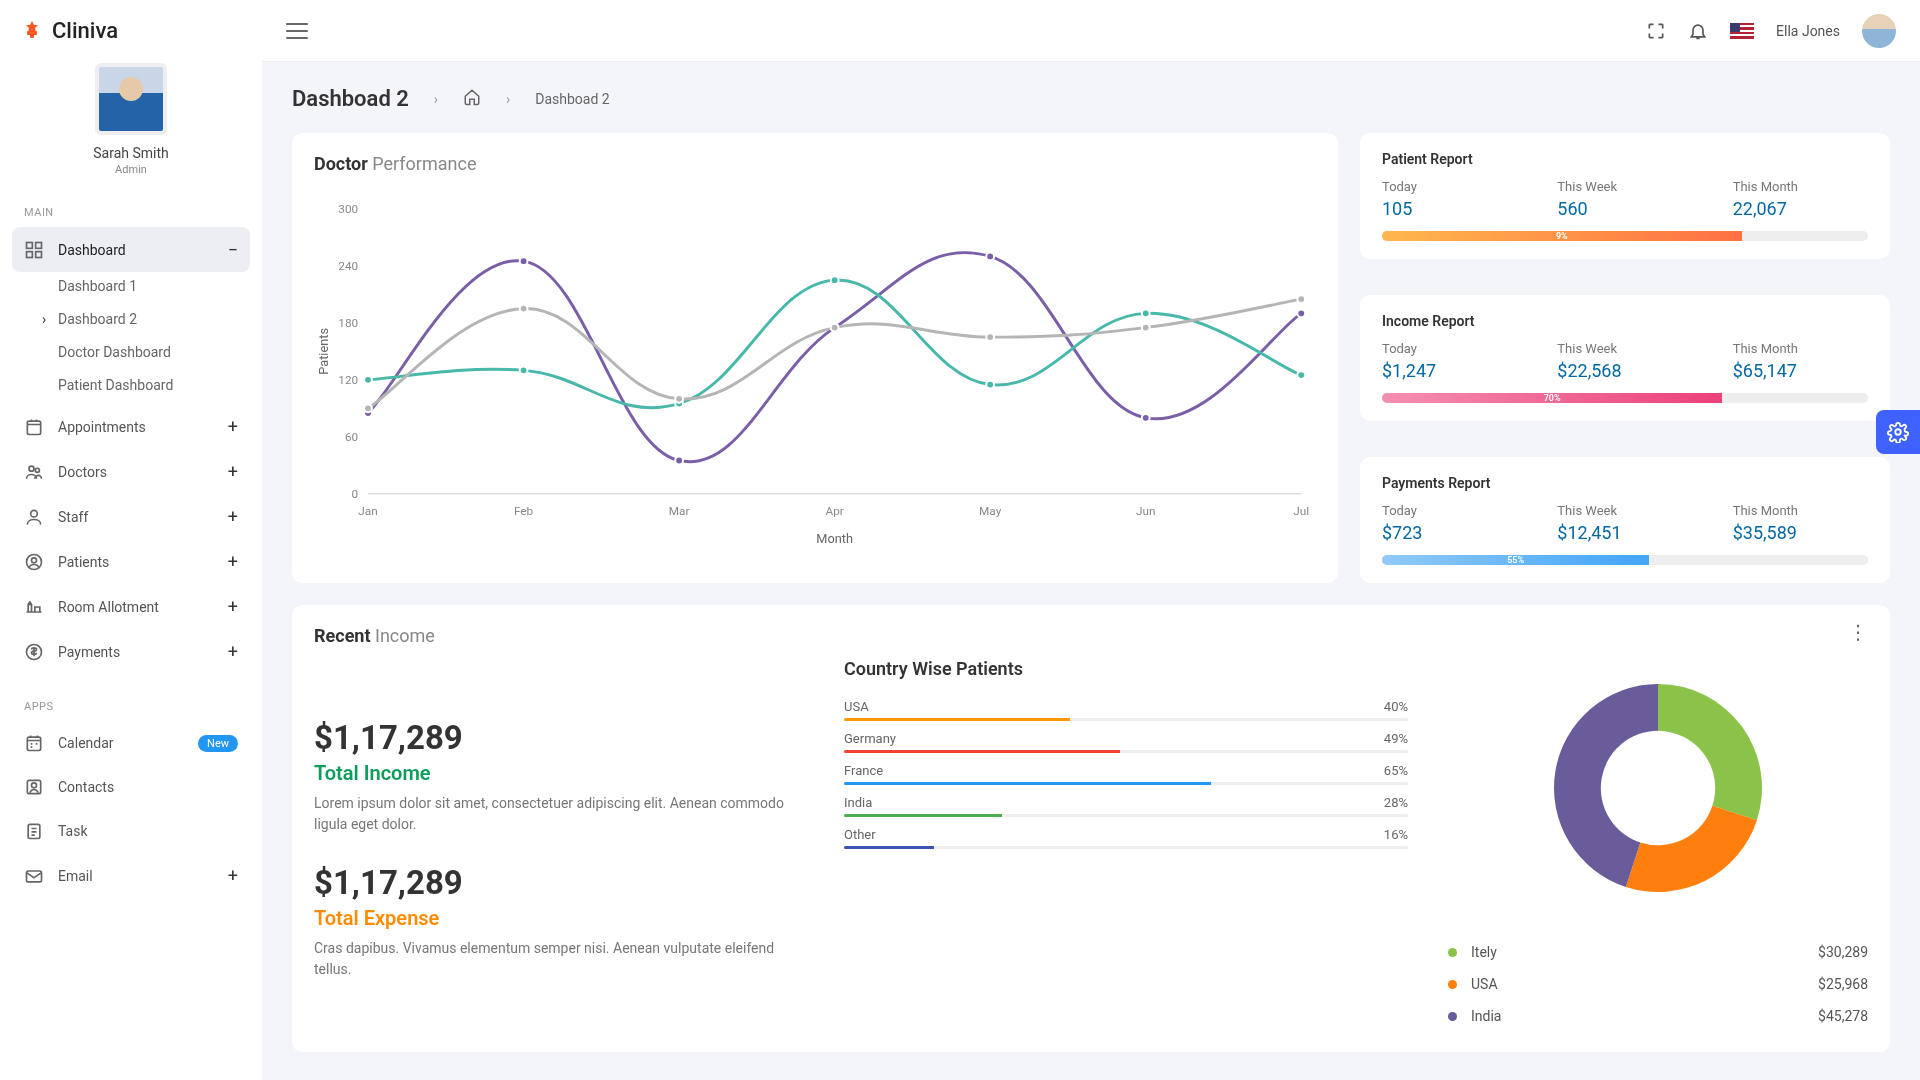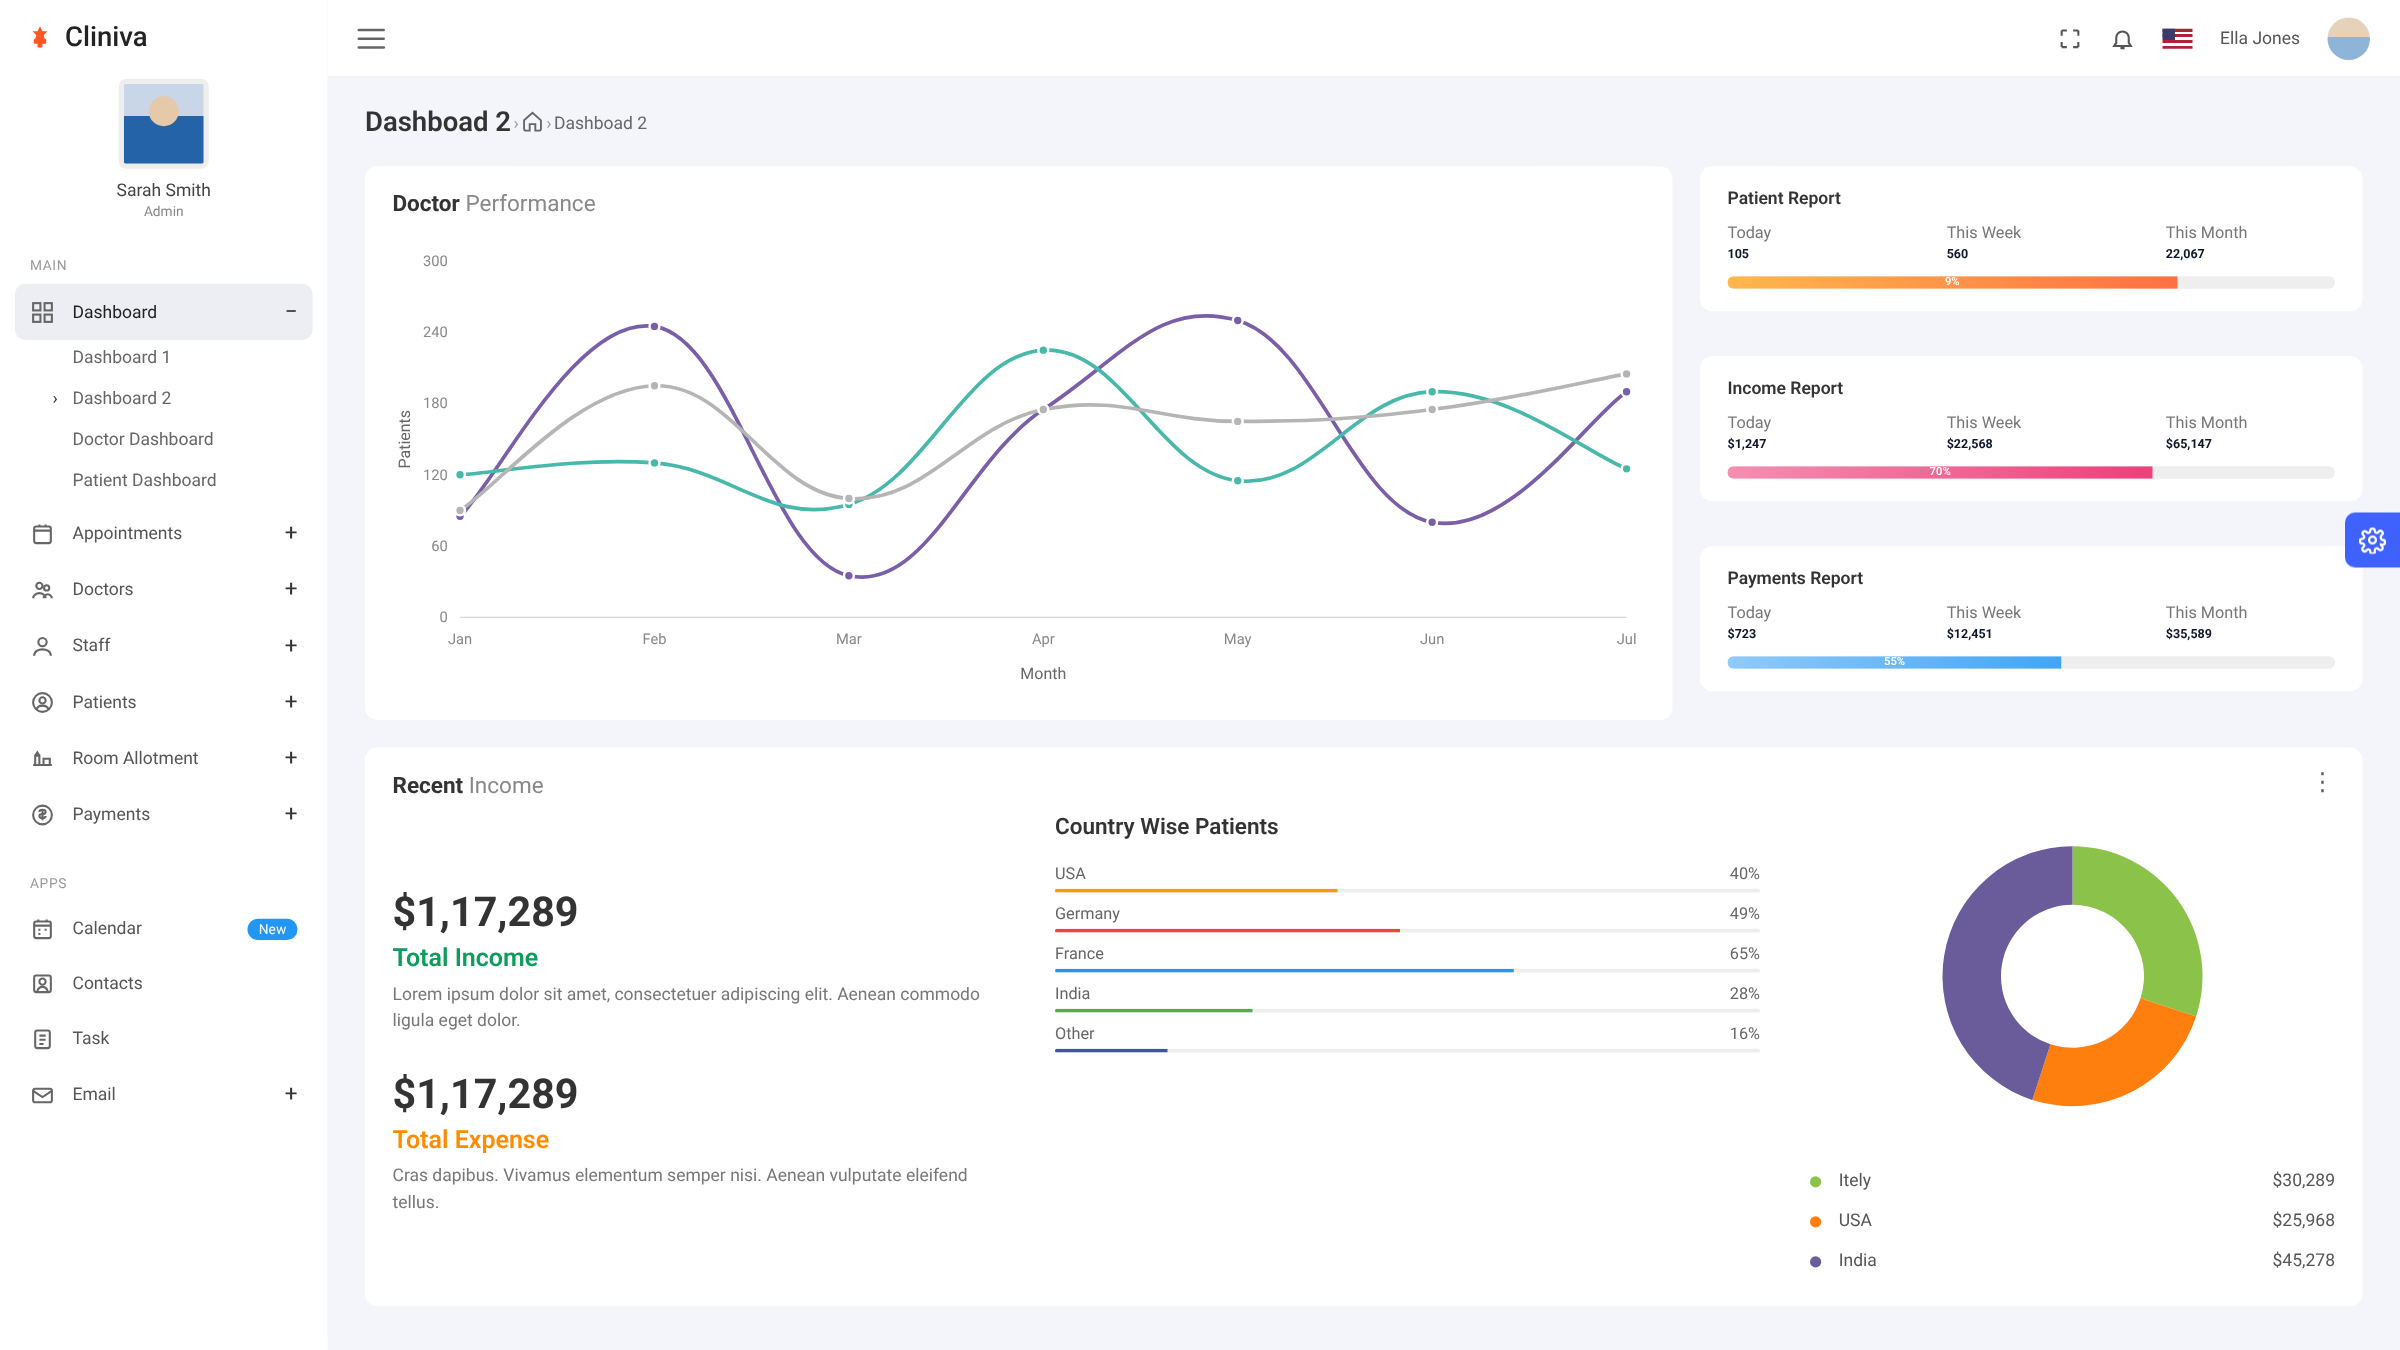--- a/index.html
+++ b/index.html
@@ -27,41 +27,41 @@
 .topbar{height:62px;background:#fff;display:flex;align-items:center;padding:0 24px;border-bottom:1px solid #eee}
 .hamburger{width:22px;height:16px;display:flex;flex-direction:column;justify-content:space-between;cursor:pointer}
 .hamburger span{height:2px;background:#666;border-radius:1px}
 .topbar-right{margin-left:auto;display:flex;align-items:center;gap:22px}
 .tb-ico{width:20px;height:20px;cursor:pointer;display:flex;align-items:center;justify-content:center;color:#555}
 .flag{width:24px;height:16px;background:linear-gradient(180deg,#b22234 14%,#fff 14% 28%,#b22234 28% 42%,#fff 42% 56%,#b22234 56% 70%,#fff 70% 84%,#b22234 84%);position:relative}
 .flag::before{content:"";position:absolute;left:0;top:0;width:10px;height:9px;background:#3c3b6e}
 .user-name{font-size:14px;color:#555}
 .avatar{width:34px;height:34px;border-radius:50%;background:linear-gradient(180deg,#e6d2b8 45%,#8eb5d8 45%)}
 .content{padding:24px 30px;overflow:auto;background:#f4f5fb}
-.breadcrumb{display:flex;align-items:center;gap:2px;font-size:14px;margin-bottom:22px}
+.breadcrumb{display:flex;align-items:center;gap:25px;font-size:14px;margin-bottom:22px}
 .breadcrumb .title{font-size:22px;font-weight:600;color:#333}
 .breadcrumb .sep{color:#999}
 .breadcrumb .home-ico{color:#666}
 .breadcrumb .current{color:#666}
 .row1{display:flex;gap:22px;margin-bottom:22px}
 .card{background:#fff;border-radius:10px;padding:20px 22px}
 .card-perf{flex:1}
 .card-title{font-size:18px;color:#888;font-weight:400;margin-bottom:12px}
 .card-title b{color:#333;font-weight:700}
 .chart-area{height:370px;position:relative}
 .chart-svg{width:100%;height:100%}
 .axis-text{font-size:12px;fill:#888}
 .axis-label{font-size:13px;fill:#666}
 .side-cards{width:530px;display:flex;flex-direction:column;gap:36px}
 .report-card{background:#fff;border-radius:10px;padding:18px 22px}
 .rc-title{font-size:14px;font-weight:600;color:#333;margin-bottom:12px}
 .rc-row{display:flex;gap:40px;margin-bottom:12px}
 .rc-col{flex:1}
 .rc-label{font-size:13px;color:#777;margin-bottom:4px}
-.rc-val{font-size:10px;color:#0f172a;font-weight:700}
+.rc-val{font-size:18px;color:#0369a1;font-weight:400}
 .prog{height:10px;background:#eee;border-radius:5px;overflow:hidden;position:relative}
 .prog-fill{height:100%;position:relative}
 .prog-txt{position:absolute;left:50%;top:50%;transform:translate(-50%,-50%);font-size:9px;color:#fff;font-weight:600}
 .row2 .card{position:relative}
 .card-recent{display:flex;gap:40px}
 .rec-left{flex:0 0 490px;padding-top:60px}
 .big-num{font-size:33px;font-weight:700;color:#333}
 .big-lab{font-size:20px;font-weight:600;margin:4px 0 8px}
 .big-lab.green{color:#0c9d5c}
 .big-lab.orange{color:#ff8c00}

